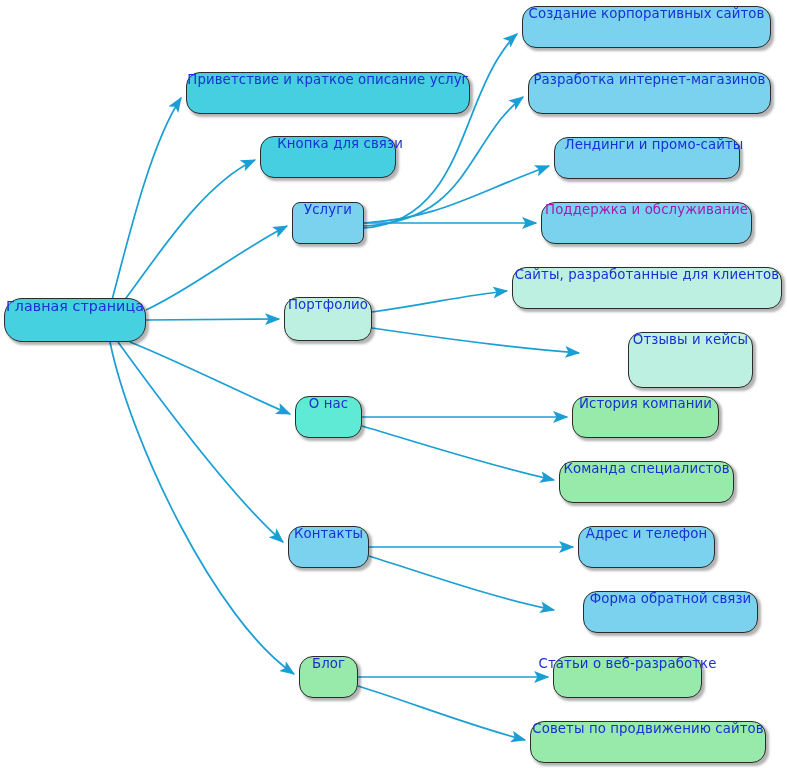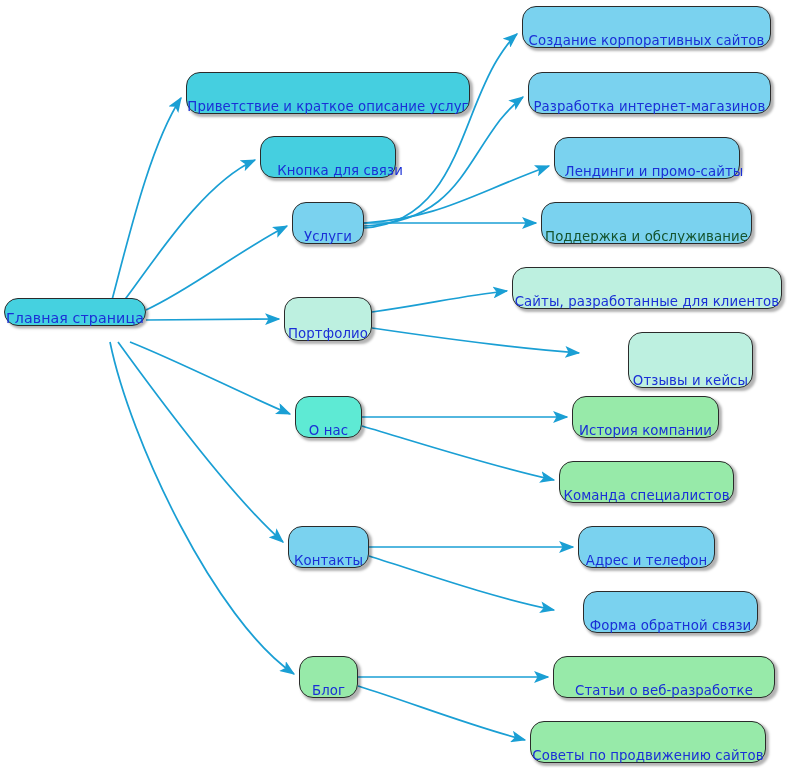--- a/index.html
+++ b/index.html
@@ -24,21 +24,21 @@
     position: absolute;
     left: 0;
     top: 0;
     width: 787px;
     height: 768px;
   }
   .node {
     position: absolute;
     box-sizing: border-box;
     display: flex;
-    align-items: flex-end;
+    align-items: flex-start;
     justify-content: center;
     border: 1.6px solid #2b2b2b;
     border-radius: 14px;
     box-shadow: 2.5px 2.5px 2.5px rgba(0,0,0,0.30);
     color: #1a2fd6;
     font-size: 13.3px;
     line-height: 1;
     white-space: nowrap;
     letter-spacing: 0.1px;
     z-index: 5;
@@ -77,30 +77,30 @@
         <path d="M 362,417 L 567,417" fill="none" stroke="#1a9fd4" stroke-width="1.7" marker-end="url(#arrowhead)"></path>
         <path d="M 362,426 C 420,443 490,466 554,480" fill="none" stroke="#1a9fd4" stroke-width="1.7" marker-end="url(#arrowhead)"></path>
         <path d="M 369,547 L 573,547" fill="none" stroke="#1a9fd4" stroke-width="1.7" marker-end="url(#arrowhead)"></path>
         <path d="M 369,556 C 420,572 490,597 554,610" fill="none" stroke="#1a9fd4" stroke-width="1.7" marker-end="url(#arrowhead)"></path>
         <path d="M 358,677 L 548,677" fill="none" stroke="#1a9fd4" stroke-width="1.7" marker-end="url(#arrowhead)"></path>
         <path d="M 358,686 C 410,702 470,726 525,740" fill="none" stroke="#1a9fd4" stroke-width="1.7" marker-end="url(#arrowhead)"></path>
       </g>
   </svg>
 
   <div id="nodes-layer">
-      <div class="node n-root" style="left: 4px; top: 298px; width: 142px; height: 28px; background: rgb(69, 209, 224); color: rgb(26, 47, 214); border-color: rgb(43, 43, 43);">
+      <div class="node n-root" style="left: 4px; top: 298px; width: 142px; height: 44px; background: rgb(69, 209, 224); color: rgb(26, 47, 214); border-color: rgb(43, 43, 43);">
         <span class="node-label">Главная страница</span>
       </div>
       <div class="node" style="left: 186px; top: 72px; width: 284px; height: 42px; background: rgb(69, 207, 224); color: rgb(26, 47, 214); border-color: rgb(43, 43, 43);">
         <span class="node-label">Приветствие и краткое описание услуг</span>
       </div>
       <div class="node" style="left: 260px; top: 136px; width: 136px; height: 42px; background: rgb(69, 207, 224); color: rgb(26, 47, 214); border-color: rgb(43, 43, 43); padding-left: 24px;">
         <span class="node-label">Кнопка для связи</span>
       </div>
-      <div class="node" style="left: 292px; top: 202px; width: 72px; height: 42px; background: rgb(122, 210, 239); color: rgb(26, 47, 214); border-color: rgb(43, 43, 43);">
+      <div class="node" style="left: 292px; top: 202px; width: 72px; height: 42px; background: rgb(122, 210, 239); color: rgb(26, 47, 214); border-color: rgb(43, 43, 43); border-radius: 8px;">
         <span class="node-label">Услуги</span>
       </div>
       <div class="node" style="left: 284px; top: 297px; width: 88px; height: 44px; background: rgb(189, 240, 224); color: rgb(26, 47, 214); border-color: rgb(43, 43, 43);">
         <span class="node-label">Портфолио</span>
       </div>
       <div class="node" style="left: 295px; top: 396px; width: 67px; height: 42px; background: #5eead4; color: rgb(26, 47, 214); border-color: rgb(43, 43, 43);">
         <span class="node-label">О нас</span>
       </div>
       <div class="node" style="left: 288px; top: 526px; width: 81px; height: 42px; background: rgb(122, 210, 239); color: rgb(26, 47, 214); border-color: rgb(43, 43, 43);">
         <span class="node-label">Контакты</span>
@@ -110,42 +110,42 @@
       </div>
       <div class="node" style="left: 522px; top: 6px; width: 249px; height: 42px; background: rgb(122, 210, 239); color: rgb(26, 47, 214); border-color: rgb(43, 43, 43);">
         <span class="node-label">Создание корпоративных сайтов</span>
       </div>
       <div class="node" style="left: 528px; top: 72px; width: 243px; height: 42px; background: rgb(122, 210, 239); color: rgb(26, 47, 214); border-color: rgb(43, 43, 43);">
         <span class="node-label">Разработка интернет-магазинов</span>
       </div>
       <div class="node" style="left: 554px; top: 137px; width: 186px; height: 42px; background: rgb(122, 210, 239); color: rgb(26, 47, 214); border-color: rgb(43, 43, 43); padding-left: 14px;">
         <span class="node-label">Лендинги и промо-сайты</span>
       </div>
-      <div class="node" style="left: 541px; top: 202px; width: 211px; height: 42px; background: rgb(122, 210, 239); color: #14532d; border-color: rgb(43, 43, 43);">
+      <div class="node" style="left: 541px; top: 202px; width: 211px; height: 42px; background: rgb(122, 210, 239); color: #a21caf; border-color: rgb(43, 43, 43);">
         <span class="node-label">Поддержка и обслуживание</span>
       </div>
       <div class="node" style="left: 512px; top: 267px; width: 270px; height: 42px; background: rgb(189, 240, 224); color: rgb(26, 47, 214); border-color: rgb(43, 43, 43);">
         <span class="node-label">Сайты, разработанные для клиентов</span>
       </div>
       <div class="node" style="left: 584px; top: 332px; width: 125px; height: 56px; background: rgb(189, 240, 224); color: rgb(26, 47, 214); border-color: rgb(43, 43, 43); margin-left: 44px;">
         <span class="node-label">Отзывы и кейсы</span>
       </div>
       <div class="node" style="left: 572px; top: 396px; width: 147px; height: 42px; background: rgb(151, 234, 169); color: rgb(26, 47, 214); border-color: rgb(43, 43, 43);">
         <span class="node-label">История компании</span>
       </div>
       <div class="node" style="left: 559px; top: 461px; width: 175px; height: 42px; background: rgb(151, 234, 169); color: rgb(26, 47, 214); border-color: rgb(43, 43, 43);">
         <span class="node-label">Команда специалистов</span>
       </div>
       <div class="node" style="left: 578px; top: 526px; width: 137px; height: 42px; background: rgb(122, 210, 239); color: rgb(26, 47, 214); border-color: rgb(43, 43, 43);">
         <span class="node-label">Адрес и телефон</span>
       </div>
       <div class="node" style="left: 559px; top: 591px; width: 175px; height: 42px; background: rgb(122, 210, 239); color: rgb(26, 47, 214); border-color: rgb(43, 43, 43); margin-left: 24px;">
         <span class="node-label">Форма обратной связи</span>
       </div>
-      <div class="node" style="left: 553px; top: 656px; width: 222px; height: 42px; background: rgb(151, 234, 169); color: rgb(26, 47, 214); border-color: rgb(43, 43, 43);">
+      <div class="node" style="left: 553px; top: 656px; width: 149px; height: 42px; background: rgb(151, 234, 169); color: rgb(26, 47, 214); border-color: rgb(43, 43, 43);">
         <span class="node-label">Статьи о веб-разработке</span>
       </div>
       <div class="node" style="left: 530px; top: 721px; width: 236px; height: 42px; background: rgb(151, 234, 169); color: rgb(26, 47, 214); border-color: rgb(43, 43, 43);">
         <span class="node-label">Советы по продвижению сайтов</span>
       </div>
     </div>
 
 </div>
 
 </body></html>

